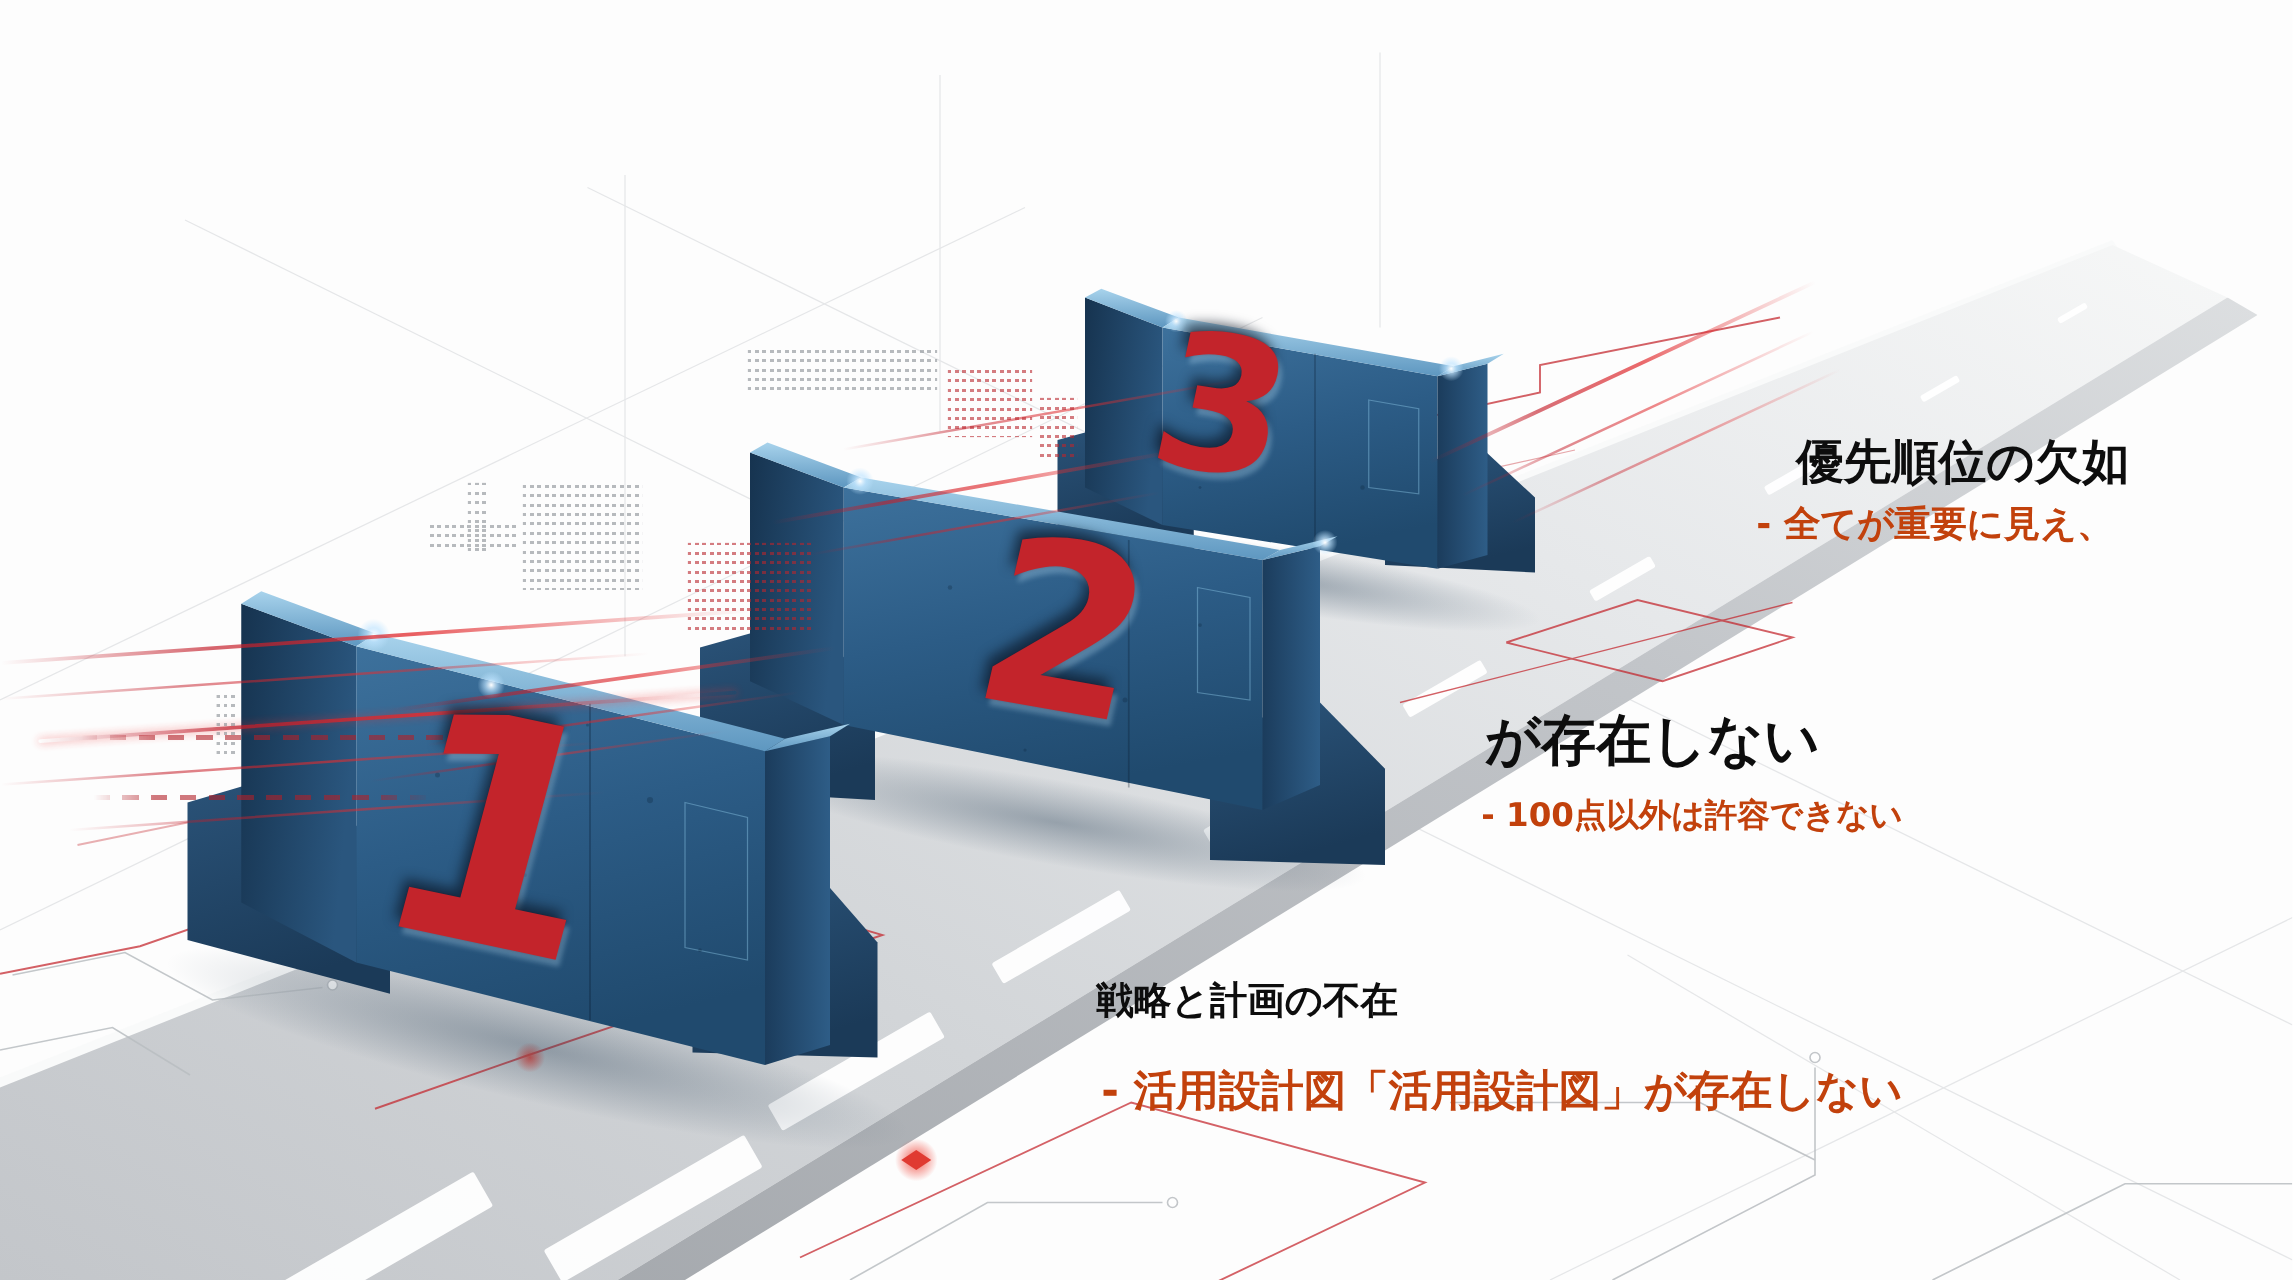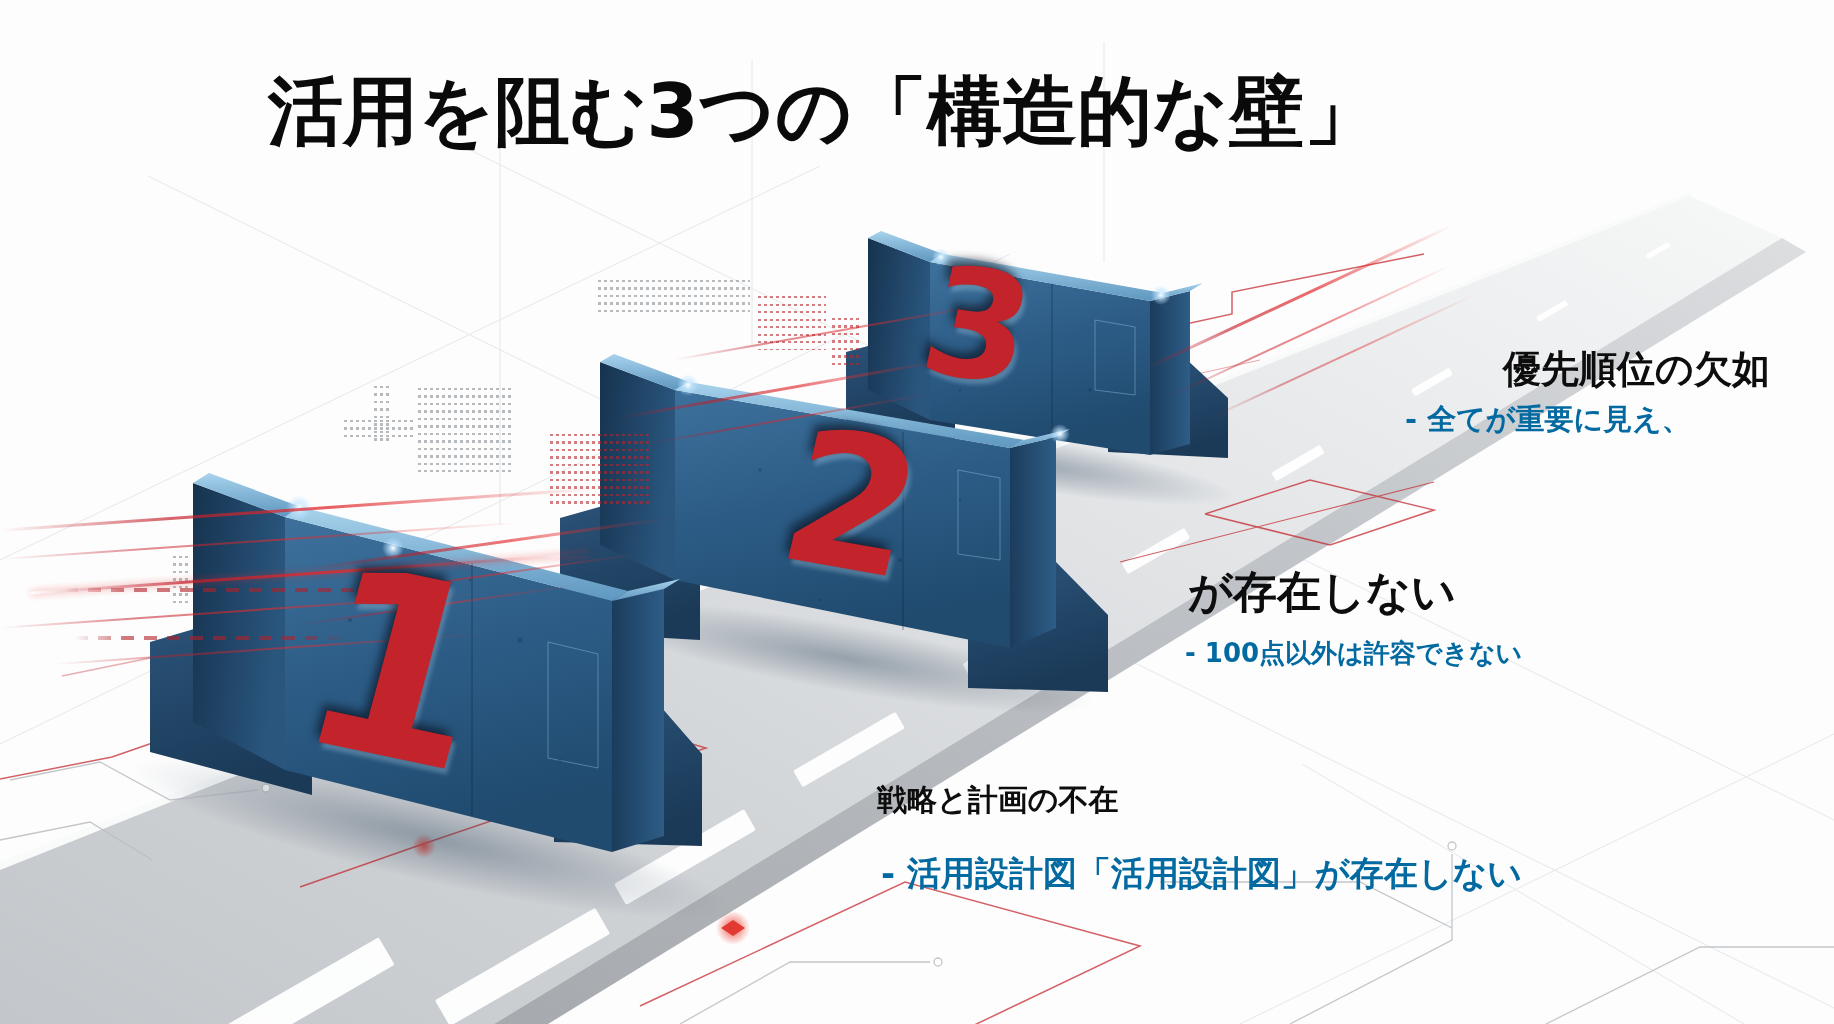--- a/index.html
+++ b/index.html
@@ -46,21 +46,21 @@
 
   
   .wall-num{
     position:absolute;font-weight:900;color:#c3242b;line-height:1;
     transform:translate(-50%,-54%) rotate(11deg) skewX(-3deg);
     text-shadow:-5px -6px 9px rgba(8,18,32,.62),4px 5px 4px rgba(185,220,242,.32),0 0 2px rgba(110,0,6,.4);
   }
 
   
   .anno-head{position:absolute;font-weight:900;color:#0d0d0d;white-space:nowrap;}
-  .anno-body{position:absolute;font-weight:700;color:#0369a1;white-space:nowrap;}
+  .anno-body{position:absolute;font-weight:700;color:#c2410c;white-space:nowrap;}
   .page-title{
     position:absolute;left:268px;top:62px;font-size:75px;font-weight:900;
     color:#0a0a0a;letter-spacing:0px;white-space:nowrap;
   }
 </style>
 </head>
 <body>
 
 <div class="canvas">
 
@@ -253,35 +253,34 @@
     <div class="mtext red" style="left:550px;top:434px;width:102px;height:74px;"></div>
     <div class="mtext red" style="left:758px;top:296px;width:68px;height:54px;"></div>
     <div class="mtext red" style="left:832px;top:318px;width:30px;height:52px;"></div>
   </div>
 
   <div class="wall-num" style="left:398px;top:680px;font-size:252px;transform:translate(-50%,-54%) rotate(12deg) skewX(-3deg);">1</div>
   <div class="wall-num" style="left:852px;top:512px;font-size:186px;transform:translate(-50%,-54%) rotate(10deg) skewX(-3deg);">2</div>
   <div class="wall-num" style="left:978px;top:332px;font-size:150px;transform:translate(-50%,-54%) rotate(9deg) skewX(-3deg);">3</div>
 
   <div>
-    <div class="anno-head" style="left:1503px;top:344px;font-size:38px;text-align:center;">優先順位の欠如</div>
+    <div class="anno-head" style="left:1437px;top:344px;font-size:38px;text-align:center;">優先順位の欠如</div>
     <div class="anno-body" style="left:1405px;top:400px;font-size:29px;line-height:39px;">
       <div>- 全てが重要に見え、</div>
     </div>
   </div>
 
   <div>
     <div class="anno-head" style="left:1188px;top:563px;font-size:44px;">が存在しない</div>
     <div class="anno-body" style="left:1185px;top:630px;font-size:26px;line-height:47px;">
       <div>- 100点以外は許容できない</div>
     </div>
   </div>
 
   <div>
     <div class="anno-head" style="left:877px;top:780px;font-size:30px;">戦略と計画の不在</div>
     <div class="anno-body" style="left:881px;top:851px;font-size:34px;line-height:44px;">
       <div>- 活用設計図「活用設計図」が存在しない</div>
     </div>
   </div>
 
-  <div class="page-title">活用を阻む3つの「構造的な壁」</div>
 
 </div>
 
 </body></html>

